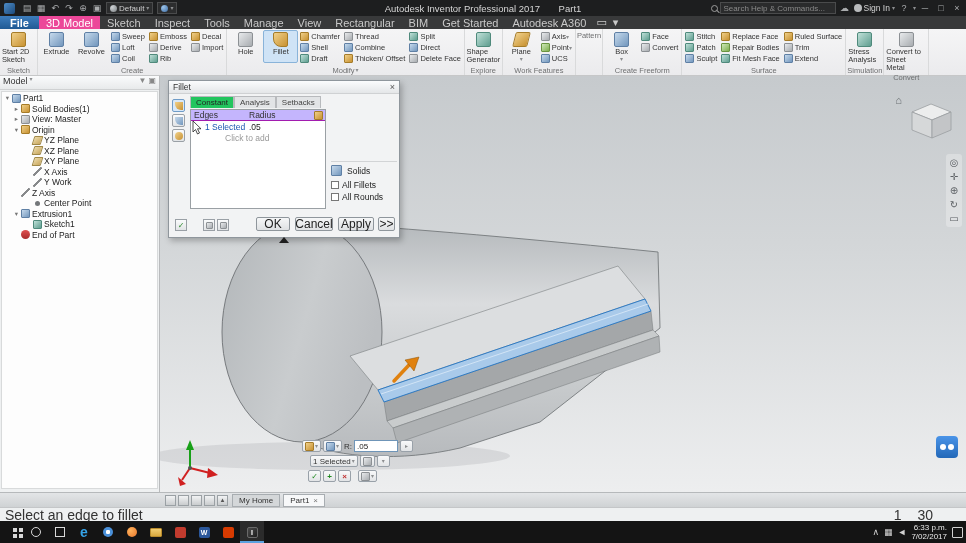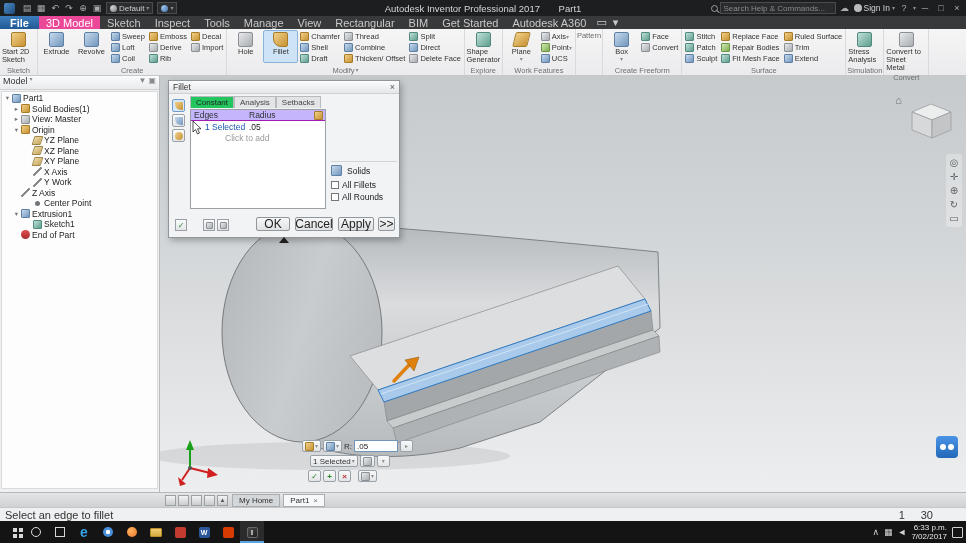--- a/index.html
+++ b/index.html
@@ -84,21 +84,21 @@
 .rrow{display:flex;align-items:center;height:11px}
 .cbx{width:8px;height:8px;border:1px solid #777;background:#fff;display:inline-block;margin-right:3px;flex:0 0 auto}
 .fd-btn{position:absolute;top:136px;height:14px;background:linear-gradient(#f6f7f8,#dfe1e3);border:1px solid #8f969c;border-radius:2px;font-size:12px;color:#222;display:flex;align-items:center;justify-content:center}
 .fd-mini{position:absolute;top:138px;width:12px;height:12px;background:linear-gradient(#fafbfc,#e2e4e6);border:1px solid #9aa0a6;display:flex;align-items:center;justify-content:center;font-size:8px;color:#2e8b2e}
 #dialog-anchor{position:absolute;left:279px;top:237px;width:0;height:0;border-left:5px solid transparent;border-right:5px solid transparent;border-bottom:6px solid #1e1e1e;z-index:41}
 
 #docbar{position:absolute;left:0;top:492px;width:966px;height:15px;background:linear-gradient(#e3e5e7,#cfd2d4);border-top:1px solid #b6b9bb;display:flex;align-items:center;z-index:10}
 .dicon{width:11px;height:11px;margin:0 1px;background:linear-gradient(#f2f3f4,#c9ccce);border:1px solid #9aa0a4;display:flex;align-items:center;justify-content:center;font-size:7px;color:#555}
 .dtab{height:13px;display:flex;align-items:center;gap:4px;padding:0 6px;font-size:8px;border:1px solid #a8adb1;background:#d4d7d9;margin-left:3px;color:#333}
 .dtab.active{background:#f7f8f9}
-#statusbar{position:absolute;left:0;top:507px;width:966px;height:14px;background:#eef0f1;border-top:1px solid #c4c6c8;display:flex;align-items:center;font-size:11px;color:#333;padding:0 5px;z-index:10}
+#statusbar{position:absolute;left:0;top:507px;width:966px;height:14px;background:#eef0f1;border-top:1px solid #c4c6c8;display:flex;align-items:center;font-size:14px;color:#333;padding:0 5px;z-index:10}
 #taskbar{position:absolute;left:0;top:521px;width:966px;height:22px;background:#141414;display:flex;align-items:center;color:#ddd;z-index:50}
 .tki{width:24px;height:22px;display:flex;align-items:center;justify-content:center;flex:0 0 auto}
 .tki.active{background:#2b2b2b;box-shadow:inset 0 -2px 0 #5ca2e0}
 .winlogo{width:4px;height:4px;background:#d8d8d8;box-shadow:6px 0 0 #d8d8d8,0 6px 0 #d8d8d8,6px 6px 0 #d8d8d8;margin:-5px -5px 0 0}
 .circ{width:10px;height:10px;border-radius:50%}
 .folder{width:12px;height:9px;background:linear-gradient(#f2cd72,#d9a93e);border-radius:1px;border:1px solid #b98c2c}
 .sq{width:11px;height:11px;border-radius:2px;display:flex;align-items:center;justify-content:center;color:#fff;font-size:7px;font-weight:bold}
 #tray{margin-left:auto;display:flex;align-items:center;gap:5px;padding-right:3px}
 #clock{display:flex;flex-direction:column;align-items:flex-end;font-size:8px;line-height:9px;color:#e8e8e8}
 .trayg{font-size:9px;color:#d2d2d2}

